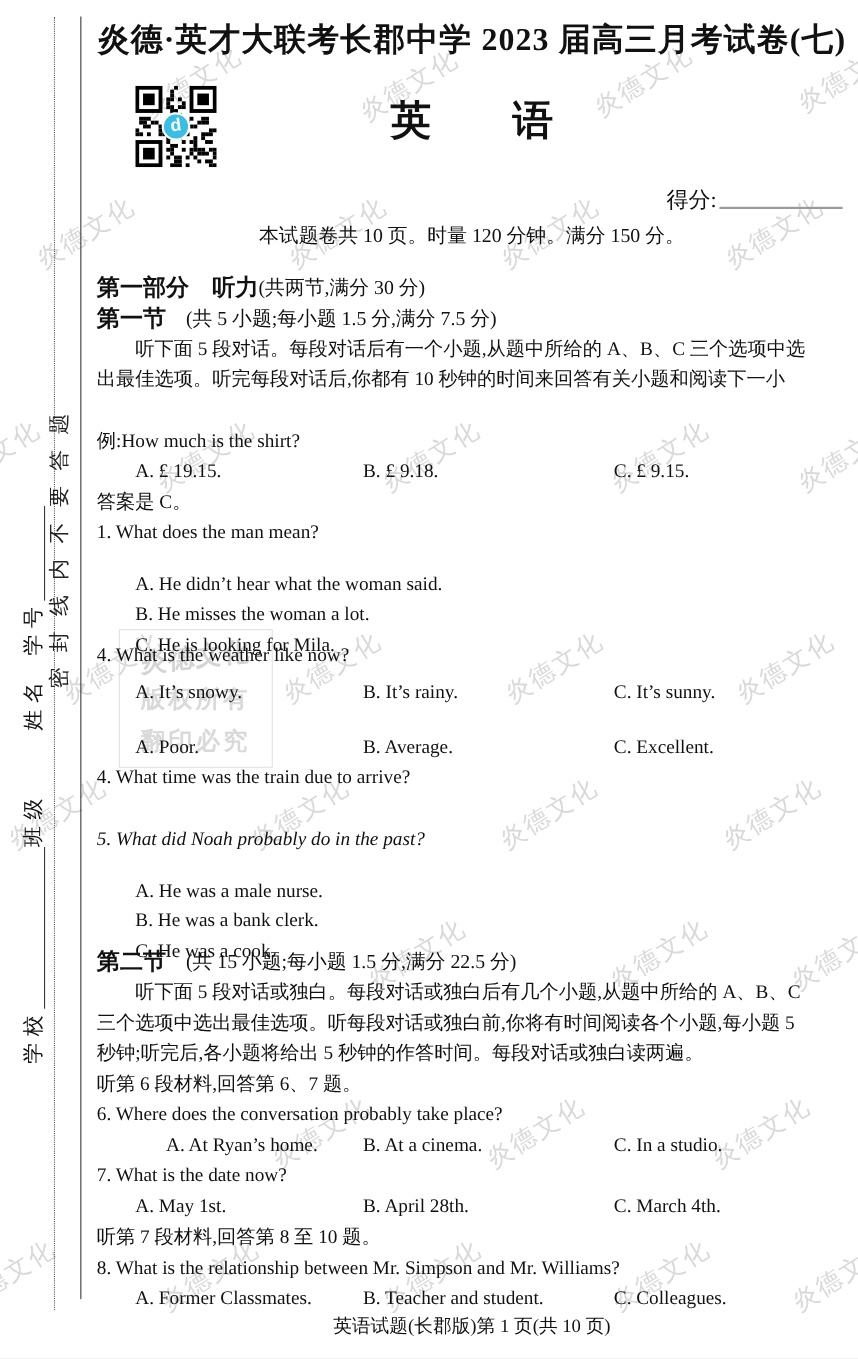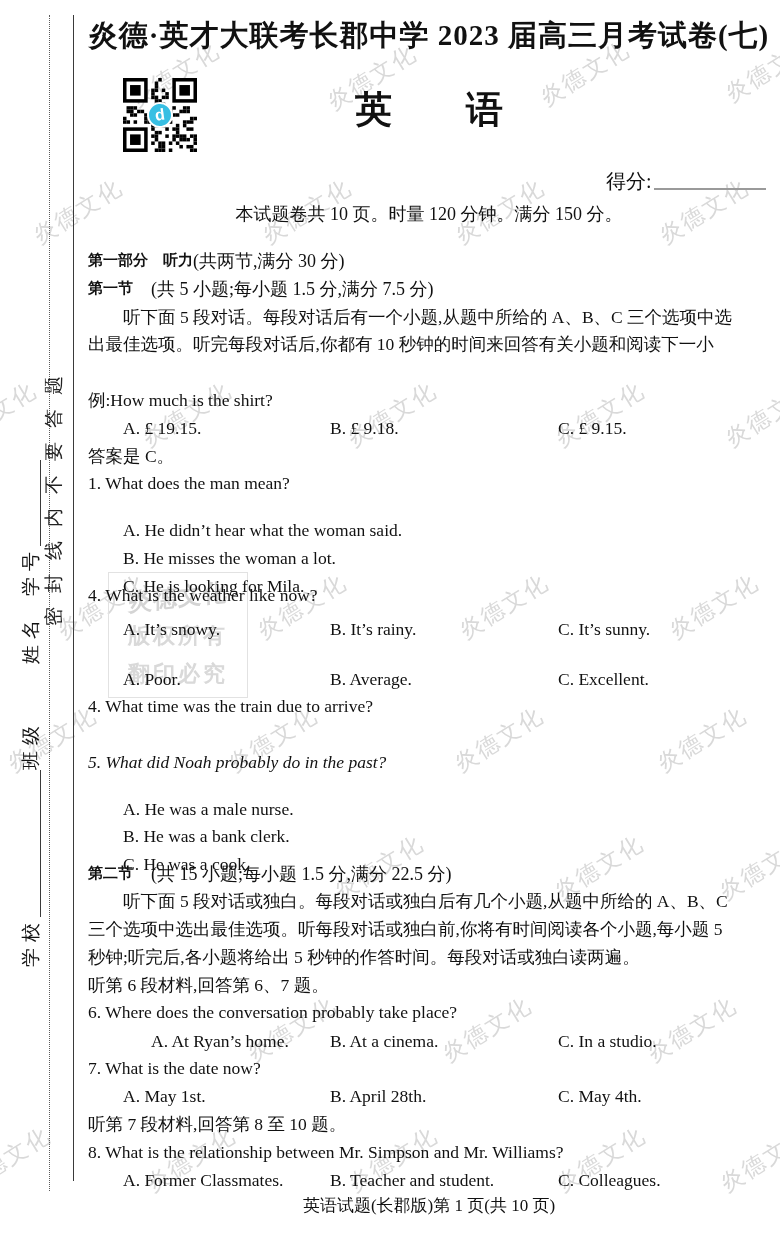--- a/index.html
+++ b/index.html
@@ -67,21 +67,21 @@
     position:absolute;left:-81px;top:483px;width:270px;height:22px;z-index:2;
     transform:rotate(-90deg);display:flex;align-items:center;justify-content:center;
     font-size:19px;letter-spacing:14px;white-space:nowrap;color:#222;
   }
   
   .body-layer{position:absolute;inset:0;z-index:2;}
   .bline{
     position:absolute;left:88px;height:27.85px;white-space:nowrap;
     display:flex;align-items:center;font-size:17.5px;
   }
-  .bline .hb{font-weight:bold;font-size:15px;}
+  .bline .hb{font-weight:bold;font-size:21px;}
   .bline .hr{font-size:18px;}
   .bline.para_first{left:123px;}
   .bline.option{left:123px;margin-top:19px;}
   .bline.options{left:0;width:780px;}
   .bline.options .opt{position:absolute;top:50%;transform:translateY(-50%);}
   .footer{
     position:absolute;left:88px;top:1194px;width:682px;z-index:2;
     text-align:center;font-size:17px;white-space:nowrap;
   }
 </style>
@@ -328,21 +328,21 @@
       <div class="bline question" style="top: 998.95px;">6. Where does the conversation probably take place?</div>
       <div class="bline options" style="top: 1026.8px;">
         <span class="opt" style="left: 123px; margin-left: 28px;">A. At Ryan’s home.</span>
         <span class="opt" style="left: 330px;">B. At a cinema.</span>
         <span class="opt" style="left: 558px;">C. In a studio.</span>
       </div>
       <div class="bline question" style="top: 1054.65px;">7. What is the date now?</div>
       <div class="bline options" style="top: 1082.5px;">
         <span class="opt" style="left: 123px;">A. May 1st.</span>
         <span class="opt" style="left: 330px;">B. April 28th.</span>
-        <span class="opt" style="left: 558px;">C. May 4th.</span>
+        <span class="opt" style="left: 558px;">C. March 4th.</span>
       </div>
       <div class="bline para" style="top: 1110.35px;">听第 7 段材料,回答第 8 至 10 题。</div>
       <div class="bline question" style="top: 1138.2px;">8. What is the relationship between Mr. Simpson and Mr. Williams?</div>
       <div class="bline options" style="top: 1166.05px;">
         <span class="opt" style="left: 123px;">A. Former Classmates.</span>
         <span class="opt" style="left: 330px;">B. Teacher and student.</span>
         <span class="opt" style="left: 558px;">C. Colleagues.</span>
       </div>
     </div>
 

